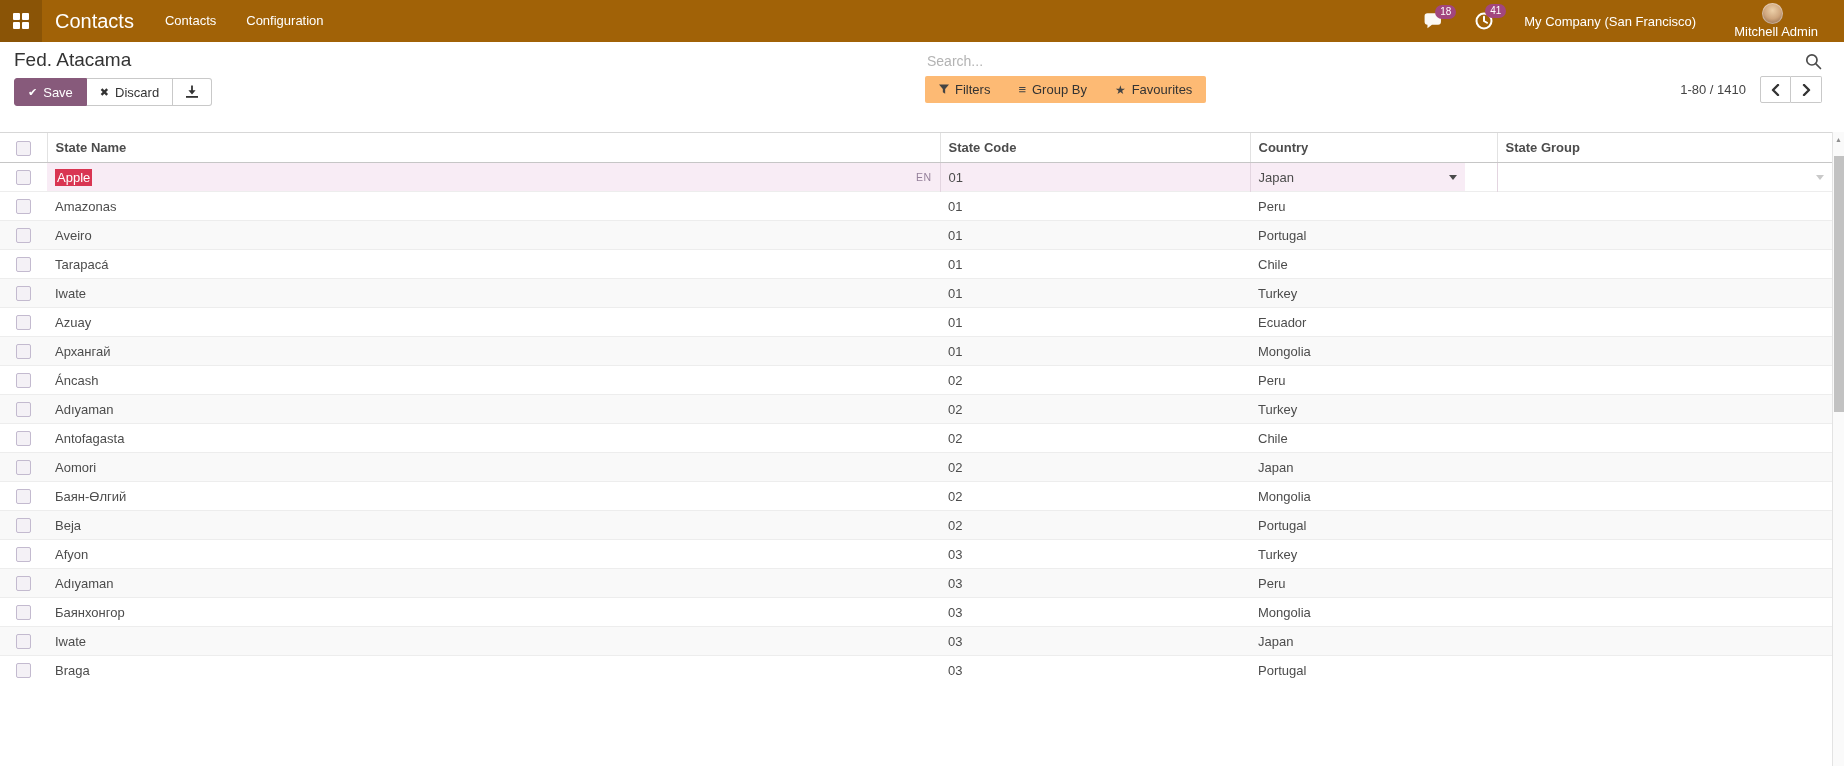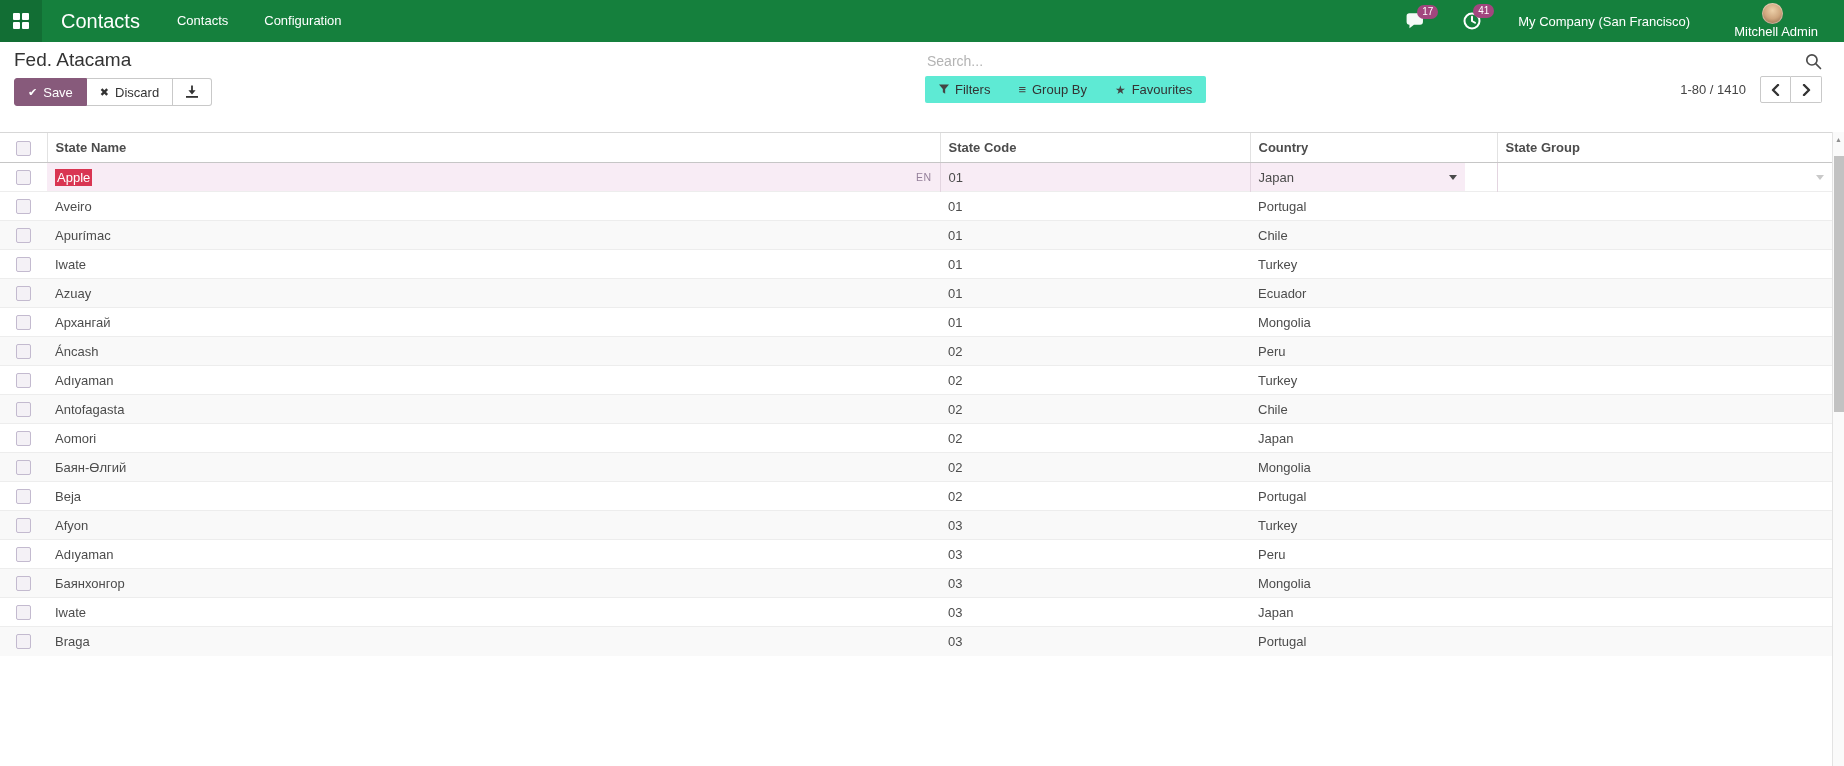--- a/index.html
+++ b/index.html
@@ -1,21 +1,21 @@
 <!DOCTYPE html>
 <html><head>
 <meta charset="utf-8">
 <style>
   html,body{margin:0;padding:0;background:#fff;}
   .app{position:relative;width:1844px;height:766px;overflow:hidden;
        font-family:"Liberation Sans","DejaVu Sans",sans-serif;background:#fff;color:#4c4c4c;}
 
   
-  .navbar{position:absolute;top:0;left:0;right:0;height:42px;background:#15803d;
-          display:flex;align-items:center;color:#fff;padding-right:26px;box-sizing:border-box;gap:6px;}
+  .navbar{position:absolute;top:0;left:0;right:0;height:42px;background:#a16207;
+          display:flex;align-items:center;color:#fff;padding-right:26px;box-sizing:border-box;}
   .apps-btn{width:42px;height:42px;background:rgba(0,0,0,.14);display:flex;align-items:center;justify-content:center;cursor:pointer;flex:none;}
   .grid-icon{width:16px;height:16px;display:grid;grid-template-columns:7px 7px;grid-template-rows:7px 7px;gap:2px;}
   .grid-icon span{background:#fff;border-radius:1px;}
   .brand{font-size:20px;padding:0 16px 0 13px;white-space:nowrap;}
   .nav-item{font-size:13px;padding:0 15px;line-height:42px;cursor:pointer;white-space:nowrap;}
   .nav-spacer{flex:1;}
   .nav-icon-wrap{position:relative;margin-right:30px;cursor:pointer;display:flex;align-items:center;}
   .nav-badge{position:absolute;top:-7px;left:11px;background:#a2467e;color:#fff;font-size:10px;
              line-height:14px;padding:0 5px;border-radius:8px;}
   .company{font-size:13px;margin-right:30px;cursor:pointer;white-space:nowrap;}
@@ -36,21 +36,21 @@
   .btn-export{border-left:none;border-radius:0 3px 3px 0;padding:0 12px;}
   .btn .glyph{font-size:11px;line-height:1;}
 
   .search-row{position:absolute;left:925px;right:22px;top:2px;height:34px;display:flex;align-items:center;}
   .search-input{flex:1;border:none;outline:none;font-size:14px;color:#555;background:transparent;
                 font-family:"Liberation Sans","DejaVu Sans",sans-serif;}
   .search-input::placeholder{color:#b3b3b3;}
   .search-icon{flex:none;margin-left:10px;cursor:pointer;display:flex;}
 
   .facet-row{position:absolute;left:925px;top:34px;height:27px;display:flex;}
-  .filter-bar{display:flex;background:#5eead4;border-radius:2px;}
+  .filter-bar{display:flex;background:#fdba74;border-radius:2px;}
   .facet-btn{display:flex;align-items:center;gap:6px;padding:0 14px;font-size:13px;color:#333;cursor:pointer;}
   .facet-btn .glyph{font-size:13px;line-height:1;color:#444;}
   .facet-btn .star{font-size:12px;}
 
   .pager{position:absolute;right:22px;top:34px;height:27px;display:flex;align-items:center;}
   .pager-text{font-size:13px;color:#444;margin-right:14px;cursor:pointer;}
   .pager-btns{display:flex;}
   .pager-btn{width:31px;height:27px;box-sizing:border-box;background:#fff;border:1px solid #c9c9c9;
              display:flex;align-items:center;justify-content:center;cursor:pointer;}
   .pager-btn.prev{border-radius:2px 0 0 2px;}
@@ -110,21 +110,21 @@
     <div class="nav-item">Contacts</div>
     <div class="nav-item">Configuration</div>
     <div class="nav-spacer"></div>
 
     <div class="nav-icon-wrap">
       <span>
         <svg width="20" height="18" viewBox="0 0 24 22">
             <path d="M4 1.5 h13 a3.5 3.5 0 0 1 3.5 3.5 v7 a3.5 3.5 0 0 1 -3.5 3.5 h-7.5 l-5.5 4.5 v-4.5 h-0 a3.5 3.5 0 0 1 -3.5 -3.5 v-7 a3.5 3.5 0 0 1 3.5 -3.5 z" fill="#ffffff" opacity="0.96"></path>
           </svg>
       </span>
-      <span class="nav-badge">17</span>
+      <span class="nav-badge">18</span>
     </div>
 
     <div class="nav-icon-wrap">
       <span>
         <svg width="20" height="20" viewBox="0 0 24 24" fill="none" stroke="#ffffff" stroke-width="2.4" stroke-linecap="round">
             <circle cx="12" cy="12" r="9"></circle>
             <path d="M12 7 v5 l3.6 2.1"></path>
           </svg>
       </span>
       <span class="nav-badge">41</span>
@@ -255,36 +255,45 @@
             </div>
           </td>
           <td class="group-cell">
             <div class="cell-flex">
               <span></span>
               <span class="caret caret-light"></span>
             </div>
           </td>
         </tr>
 
+      <tr>
+        <td class="cb">
+          <span class="checkbox"></span>
+        </td>
+        <td>Amazonas</td>
+        <td>01</td>
+        <td>Peru</td>
+        <td></td>
+      </tr>
 
       <tr>
         <td class="cb">
           <span class="checkbox"></span>
         </td>
         <td>Aveiro</td>
         <td>01</td>
         <td>Portugal</td>
         <td></td>
       </tr>
 
       <tr>
         <td class="cb">
           <span class="checkbox"></span>
         </td>
-        <td>Apurímac</td>
+        <td>Tarapacá</td>
         <td>01</td>
         <td>Chile</td>
         <td></td>
       </tr>
 
       <tr>
         <td class="cb">
           <span class="checkbox"></span>
         </td>
         <td>Iwate</td>

